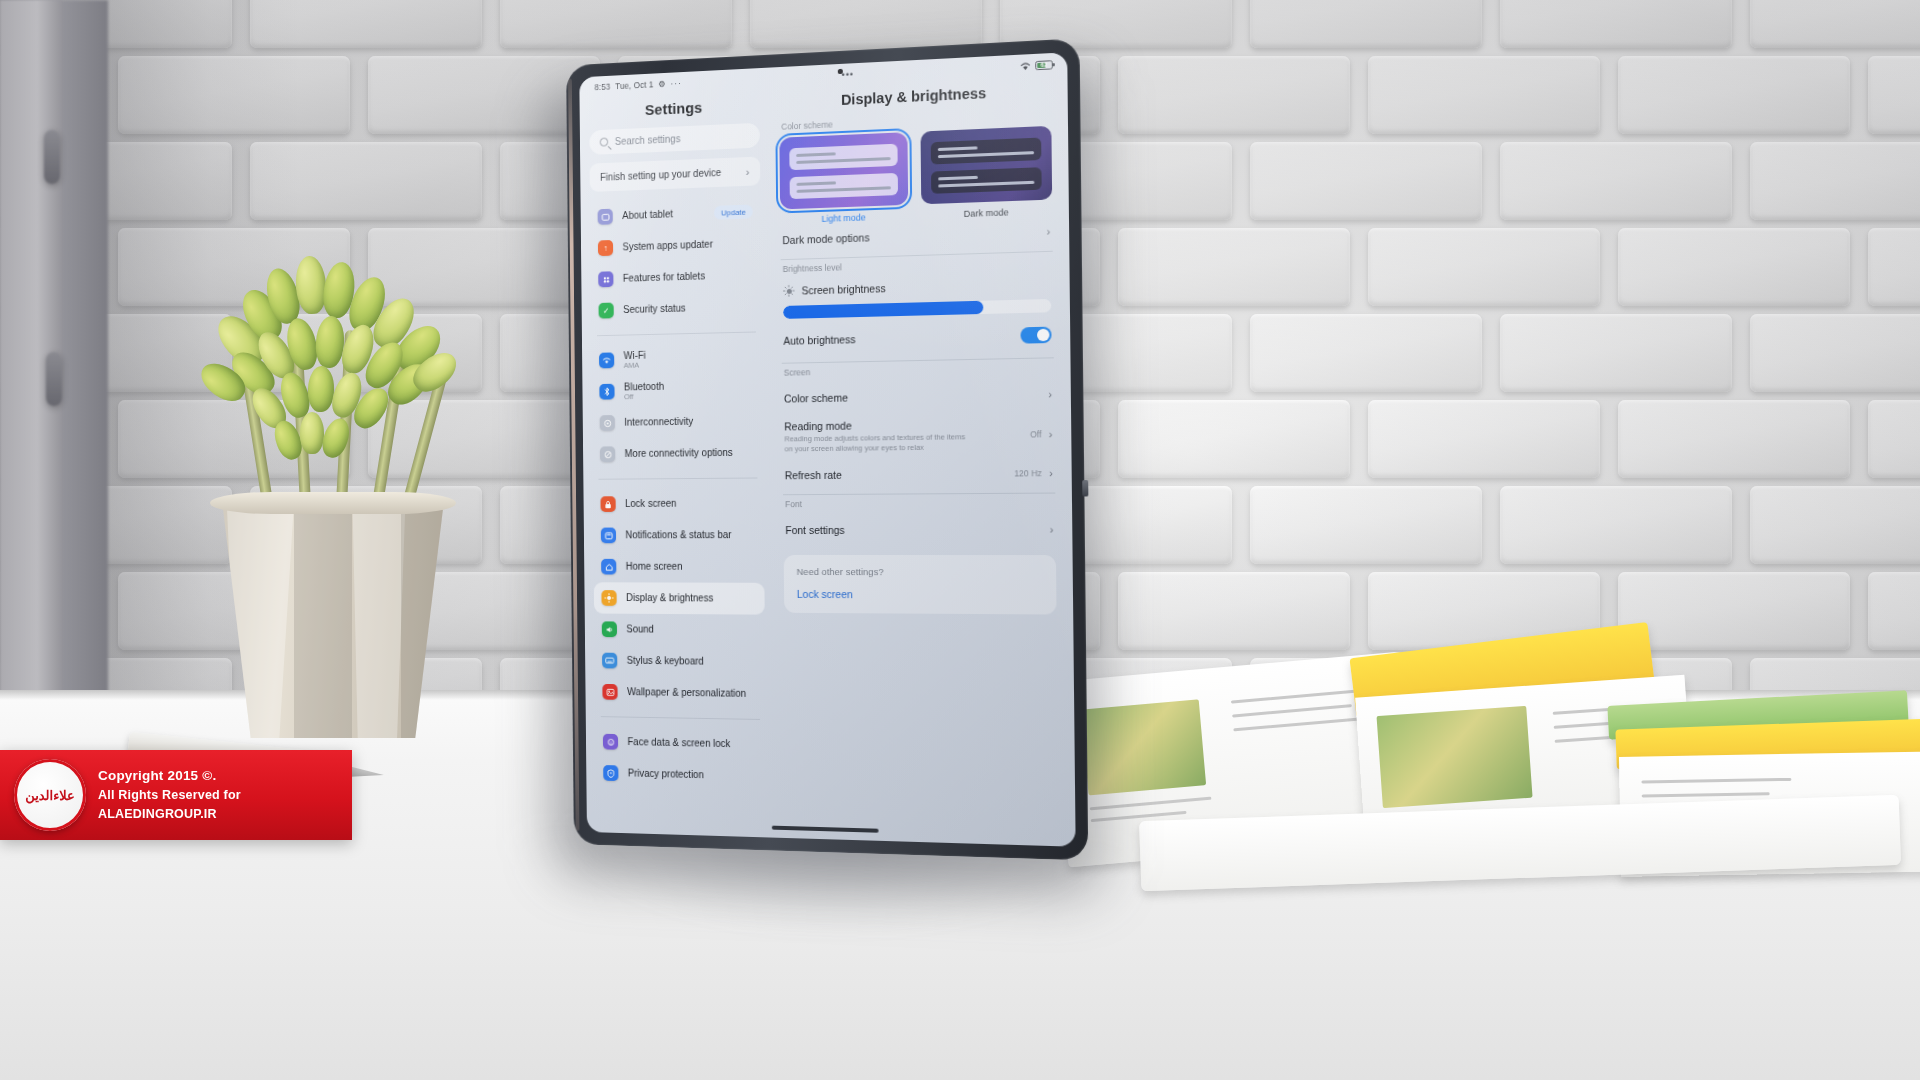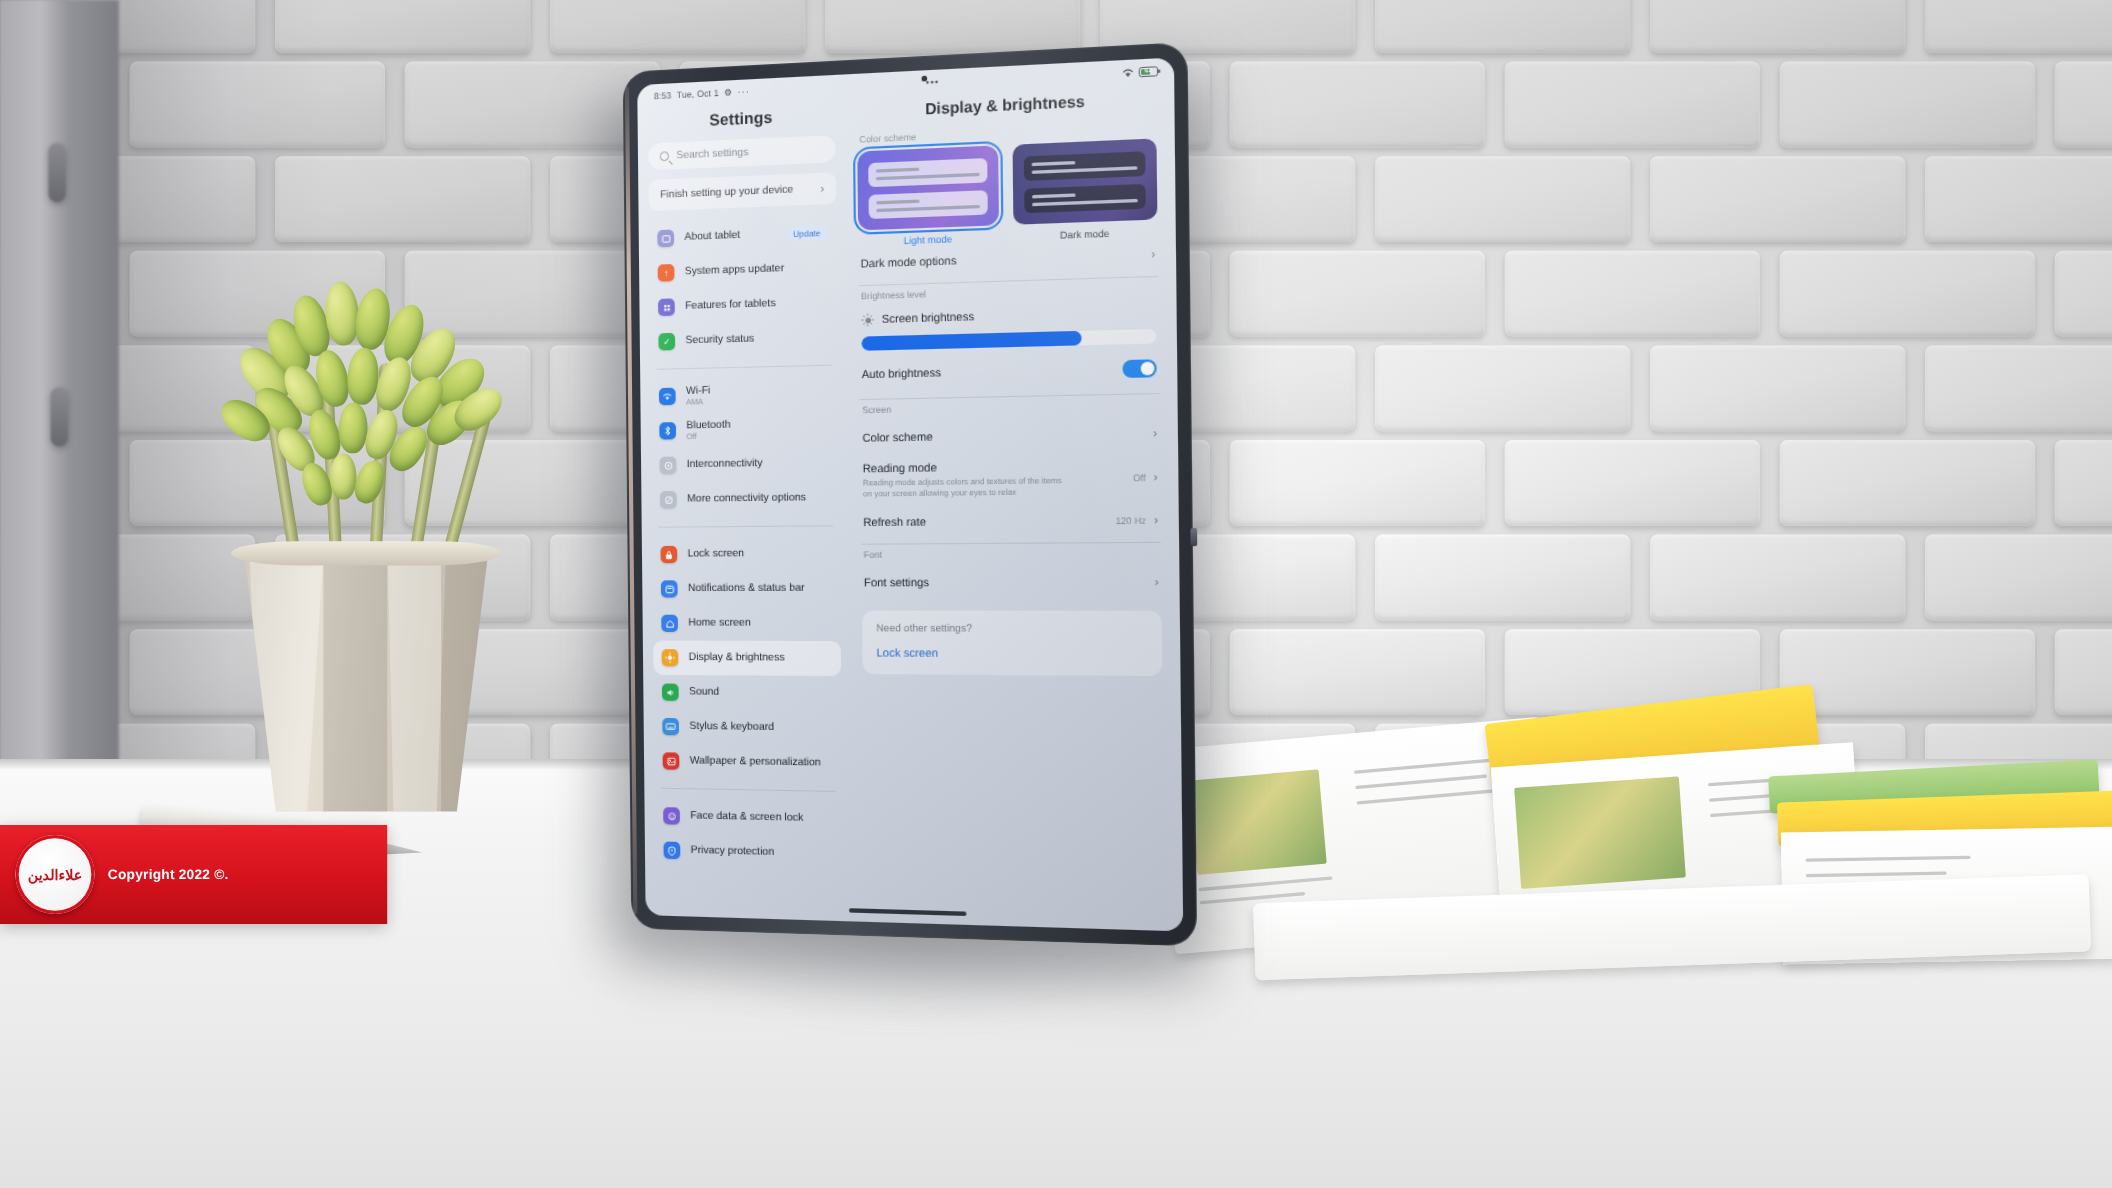--- a/index.html
+++ b/index.html
@@ -854,17 +854,18 @@
 
         <div class="screen-dim"></div>
         <div class="glare"></div>
       </div>
     </div>
   </div>
 
   <div id="wm">
     <div class="wm-seal">علاءالدین</div>
     <div class="wm-txt">
-      <div>Copyright 2022 ©.</div>
+      <div>Copyright 2015 ©.</div>
+      <div>All Rights Reserved for ALAEDINGROUP.IR</div>
     </div>
   </div>
 
 </div>
 
 </body></html>

